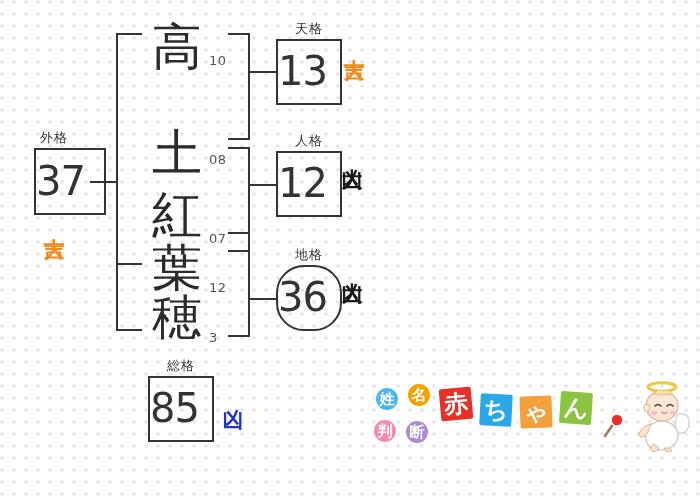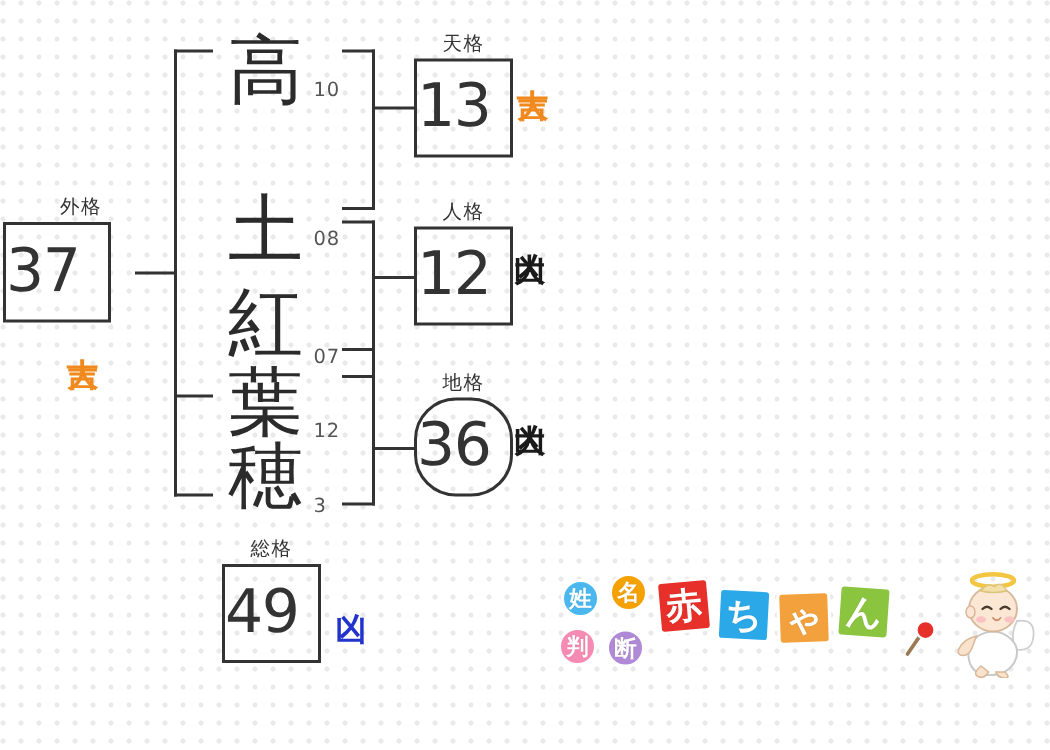--- a/index.html
+++ b/index.html
@@ -167,21 +167,21 @@
 
   <div class="ln h" style="left:116px; top:33px; width:26px;"></div>
 
   <div class="ln h" style="left:116px; top:263px; width:26px;"></div>
 
   <div class="ln h" style="left:116px; top:329px; width:26px;"></div>
 
   <div class="ln h" style="left:90px; top:181px; width:28px;"></div>
 
   <div class="kaku-label" style="left:18px; top:129px; width:72px;">外格</div>
-  <div class="kaku-box" style="left:2px; top:148px; width:72px; height:67px;">
+  <div class="kaku-box" style="left:34px; top:148px; width:72px; height:67px;">
     <span class="kaku-num">37</span>
   </div>
   <div class="fortune good" style="left:44px; top:222px;">大吉</div>
 
   <div class="ln v" style="left:248px; top:33px; height:107px;"></div>
   <div class="ln h" style="left:228px; top:33px; width:22px;"></div>
   <div class="ln h" style="left:228px; top:138px; width:22px;"></div>
   <div class="ln h" style="left:248px; top:71px; width:30px;"></div>
 
   <div class="kaku-label" style="left:276px; top:20px; width:66px;">天格</div>
@@ -207,21 +207,21 @@
   <div class="ln h" style="left:248px; top:298px; width:30px;"></div>
 
   <div class="kaku-label" style="left:276px; top:246px; width:66px;">地格</div>
   <div class="kaku-box" style="left:276px; top:265px; width:66px; height:66px;border-radius:28px;">
     <span class="kaku-num">36</span>
   </div>
   <div class="fortune bad" style="left:342px; top:266px;">大凶</div>
 
   <div class="kaku-label" style="left:148px; top:357px; width:66px;">総格</div>
   <div class="kaku-box" style="left:148px; top:376px; width:66px; height:66px;">
-    <span class="kaku-num">49</span>
+    <span class="kaku-num">85</span>
   </div>
   <div class="fortune blue single" style="left:223px; top:392px;">凶</div>
 
   <div id="logo-wrap">
 
     <div class="tile circ" style="left:6px;  top:8px;  background:#4ab8ef;">姓</div>
     <div class="tile circ" style="left:38px; top:4px;  background:#f5a200;">名</div>
 
     <div class="tile circ" style="left:4px;  top:40px; background:#f58ab2;">判</div>
     <div class="tile circ" style="left:36px; top:41px; background:#b08ad6;">断</div>

